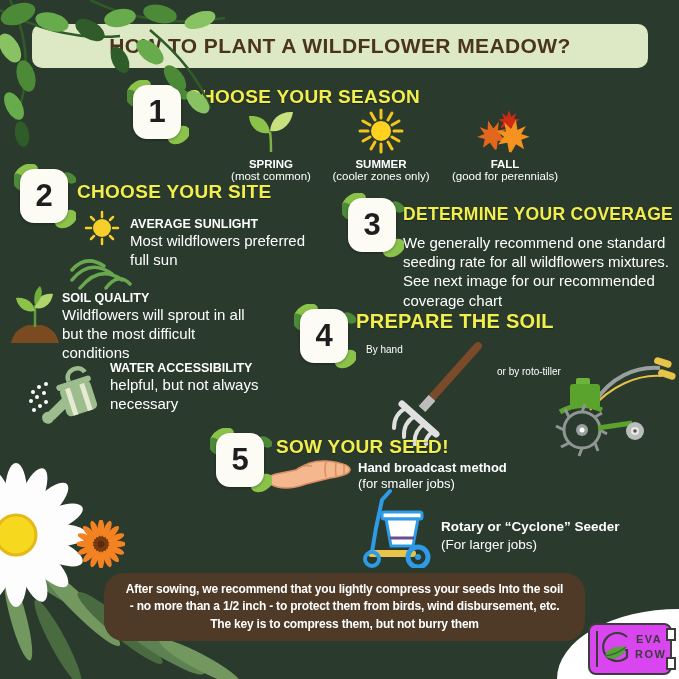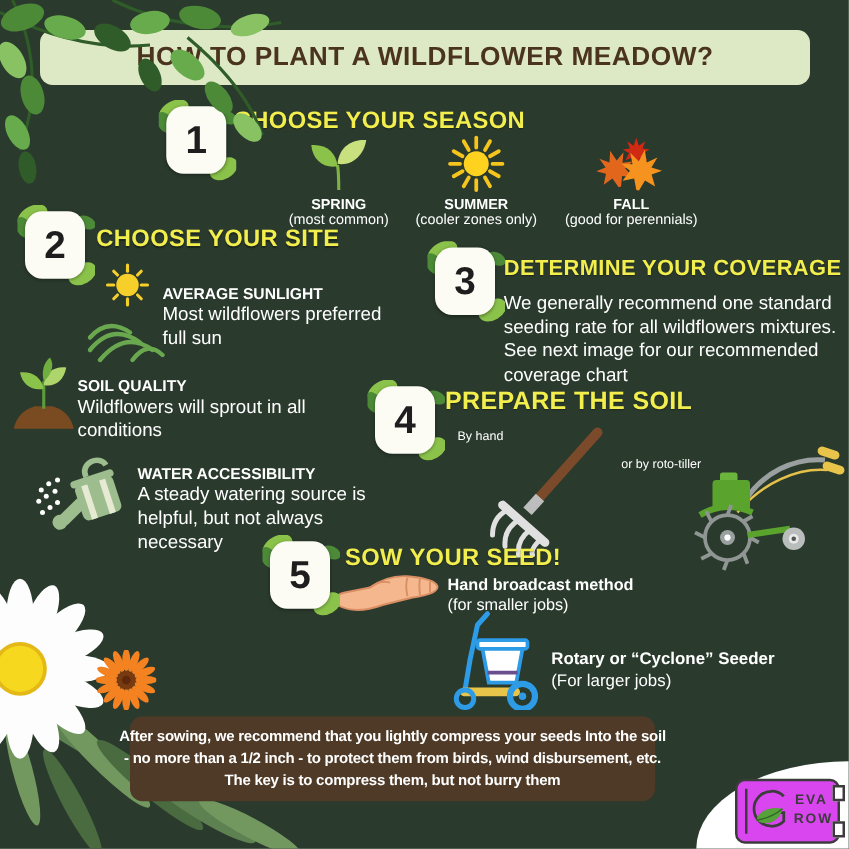--- a/index.html
+++ b/index.html
@@ -11,34 +11,34 @@
   .banner-title{font-size:21px;font-weight:800;color:#4a341f;letter-spacing:.4px;}
 
   .badge{position:absolute;width:62px;height:66px;z-index:3;}
   .badge-card{position:absolute;left:6px;top:5px;width:48px;height:54px;background:#fcfcf4;
     border-radius:14px;display:flex;align-items:center;justify-content:center;
     box-shadow:0 1px 3px rgba(0,0,0,.35);}
   .badge-num{font-size:31px;font-weight:800;color:#1e1e1e;}
 
   .step-heading{position:absolute;color:#f2ee4e;font-weight:800;letter-spacing:.3px;
     text-shadow:0 1px 1px rgba(0,0,0,.35);white-space:nowrap;z-index:2;}
-  .item-title{font-weight:800;font-size:12.5px;color:#fff;white-space:nowrap;margin-top:11px;}
+  .item-title{font-weight:800;font-size:12.5px;color:#fff;white-space:nowrap;}
   .item-line{font-size:15px;color:#fff;line-height:1.28;white-space:nowrap;}
   .abs{position:absolute;}
   .season{position:absolute;text-align:center;z-index:2;}
   .season .icon-slot{height:50px;display:flex;align-items:flex-end;justify-content:center;}
   .season-name{font-size:11.5px;font-weight:800;color:#fff;margin-top:4px;white-space:nowrap;}
   .season-note{font-size:11.5px;color:#fff;white-space:nowrap;}
 
   .plain-label{position:absolute;color:#fff;font-size:10px;white-space:nowrap;z-index:2;}
   .method-title{position:absolute;color:#fff;font-size:13px;font-weight:800;white-space:nowrap;z-index:2;}
   .method-note{position:absolute;color:#fff;font-size:13px;white-space:nowrap;z-index:2;}
 
-  .footer-note{position:absolute;left:104px;top:573px;width:420px;height:68px;background:#4e3a26;
-    border-radius:10px;display:flex;flex-direction:column;align-items:center;justify-content:center;z-index:2;}
+  .footer-note{position:absolute;left:104px;top:573px;width:481px;height:68px;background:#4e3a26;
+    border-radius:20px;display:flex;flex-direction:column;align-items:center;justify-content:center;z-index:2;}
   .footer-line{color:#fff;font-size:12px;font-weight:700;line-height:1.45;white-space:nowrap;letter-spacing:-.2px;}
 
   .corner-swoosh{position:absolute;right:0;bottom:0;width:122px;height:70px;background:#ffffff;
     border-top-left-radius:100% 100%;z-index:3;}
   .logo-box{position:absolute;left:588px;top:623px;width:80px;height:48px;background:#d946ef;
     border:2px solid #3c3c3c;border-radius:8px;z-index:4;}
   .notch{position:absolute;width:6px;height:9px;background:#fff;border:2px solid #3c3c3c;right:-6px;}
   .notch.top{top:3px;}  .notch.bottom{bottom:3px;}
   .logo-bar{position:absolute;left:6px;top:6px;bottom:6px;width:2px;background:#3c3c3c;}
 
@@ -160,20 +160,21 @@
       <path d="M5 62 L53 62 Q50 48 36 44 L22 44 Q8 48 5 62 Z" fill="#7a4a21"></path>
       <path d="M29 46 C29 36 29 30 29 24" stroke="#5d9c3a" stroke-width="2.5" fill="none"></path>
       <path d="M29 30 C20 32 12 27 10 17 C20 16 27 21 29 30 Z" fill="#8bc34a"></path>
       <path d="M29 27 C37 29 45 24 47 13 C37 12 30 17 29 27 Z" fill="#aed56b"></path>
       <path d="M29 24 C27 16 29 9 34 5 C38 11 35 19 29 24 Z" fill="#6fae3f"></path>
     </svg>
   </div>
   <div class="abs" style="left:62px;top:291px;z-index:2;">
     <div class="item-title">SOIL QUALITY</div>
     <div class="item-line">Wildflowers will sprout in all</div>
+    <div class="item-line">but the most difficult</div>
     <div class="item-line">conditions</div>
   </div>
 
   <div class="abs" style="left:28px;top:362px;z-index:2;">
     <svg width="84" height="72" viewBox="0 0 84 72">
       <g transform="rotate(-18 42 36)">
         <path d="M34 34 L14 44 L20 52 L36 44 Z" fill="#9dbd8e"></path>
         <circle cx="15" cy="48" r="6" fill="#9dbd8e"></circle>
         <rect x="34" y="24" width="32" height="30" rx="5" fill="#9dbd8e"></rect>
         <rect x="40" y="24" width="5" height="30" fill="#e7ead2"></rect>
@@ -189,21 +190,20 @@
           <circle cx="9" cy="35" r="2"></circle>
           <circle cx="16" cy="31" r="2"></circle>
         <circle cx="6" cy="48" r="2"></circle>
           <circle cx="12" cy="44" r="2"></circle>
           <circle cx="18" cy="40" r="2"></circle>
       </g>
     </svg>
   </div>
   <div class="abs" style="left:110px;top:361px;z-index:2;">
     <div class="item-title">WATER ACCESSIBILITY</div>
-    <div class="item-line">A steady watering source is</div>
     <div class="item-line">helpful, but not always</div>
     <div class="item-line">necessary</div>
   </div>
 
   <div class="badge" style="left:342px;top:193px;">
     <svg width="62" height="66" viewBox="0 0 62 66">
       <ellipse cx="12" cy="9" rx="13" ry="8" fill="#8bc34a" transform="rotate(-30 12 9)"></ellipse>
       <ellipse cx="5" cy="18" rx="9" ry="6" fill="#4c8a38" transform="rotate(60 5 18)"></ellipse>
       <ellipse cx="52" cy="55" rx="12" ry="8" fill="#8bc34a" transform="rotate(-30 52 55)"></ellipse>
       <ellipse cx="55" cy="14" rx="8" ry="5" fill="#4c8a38" transform="rotate(25 55 14)"></ellipse>

